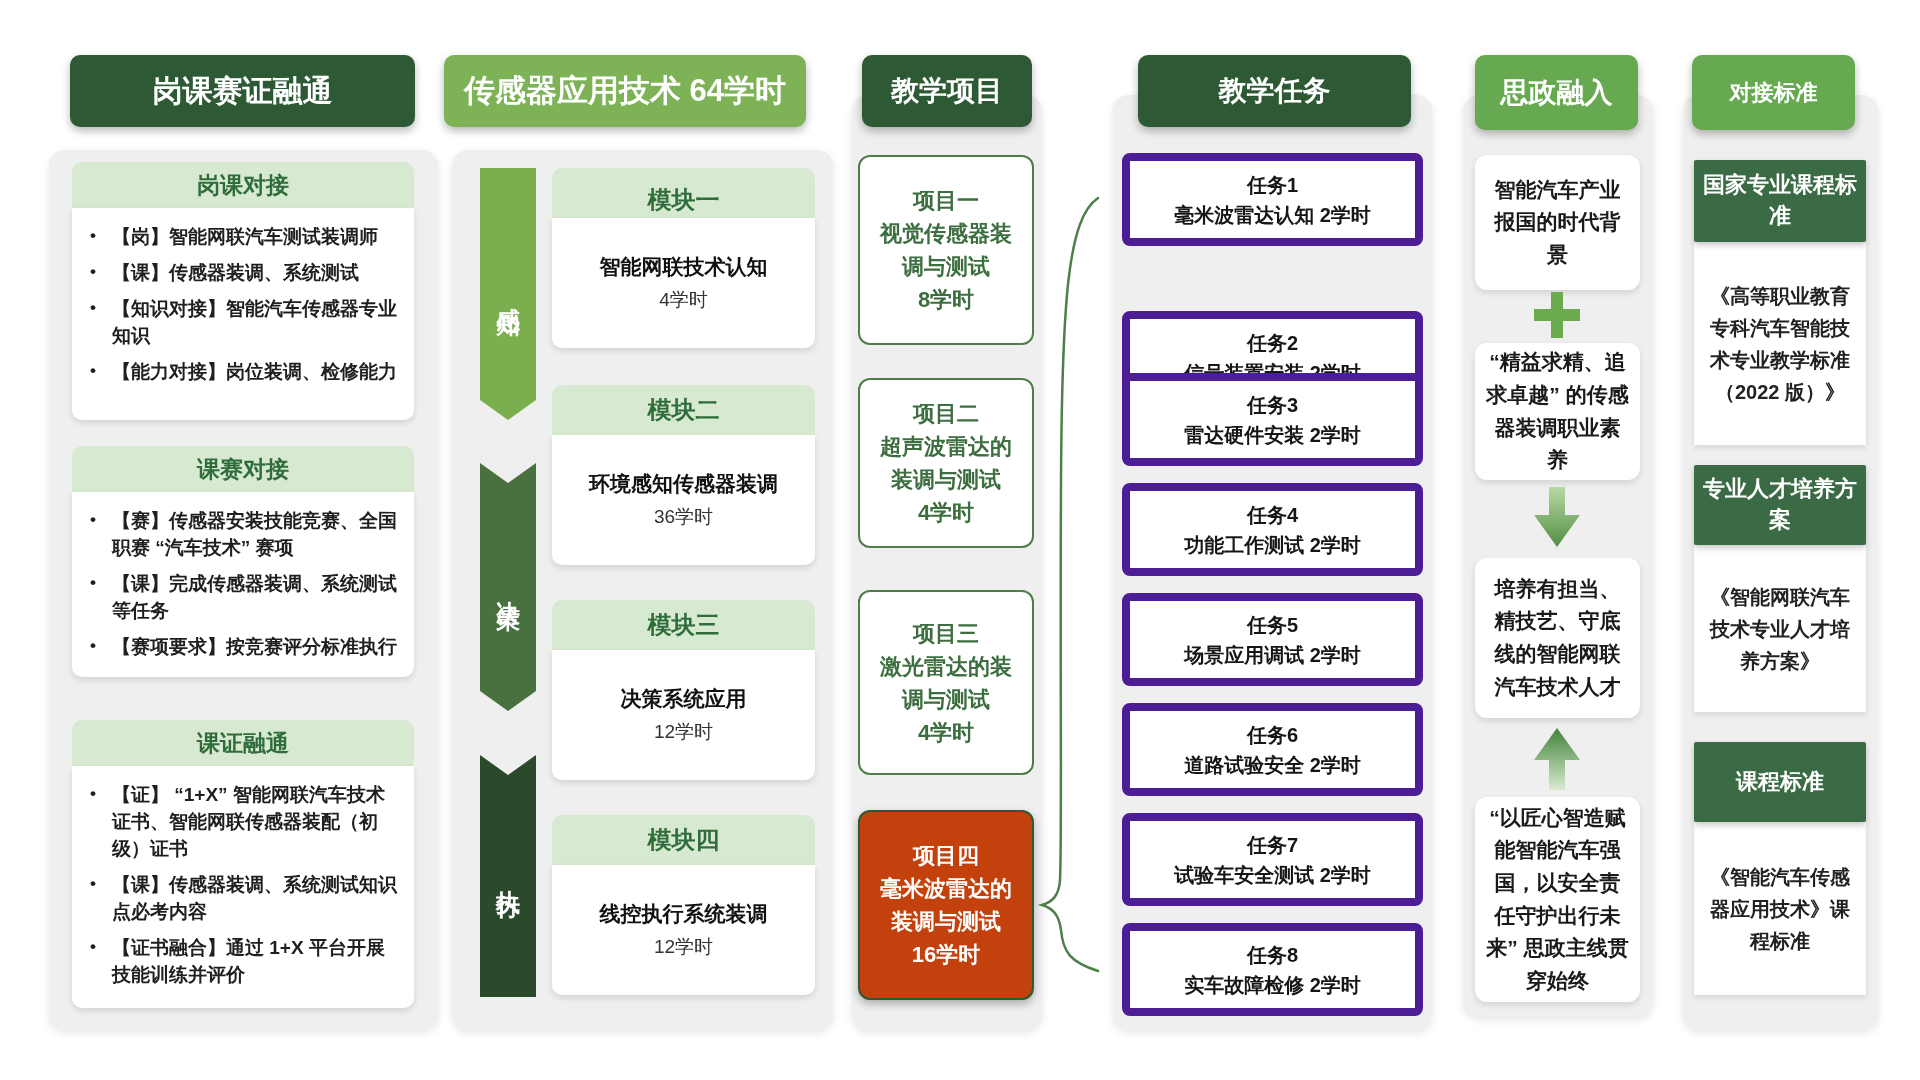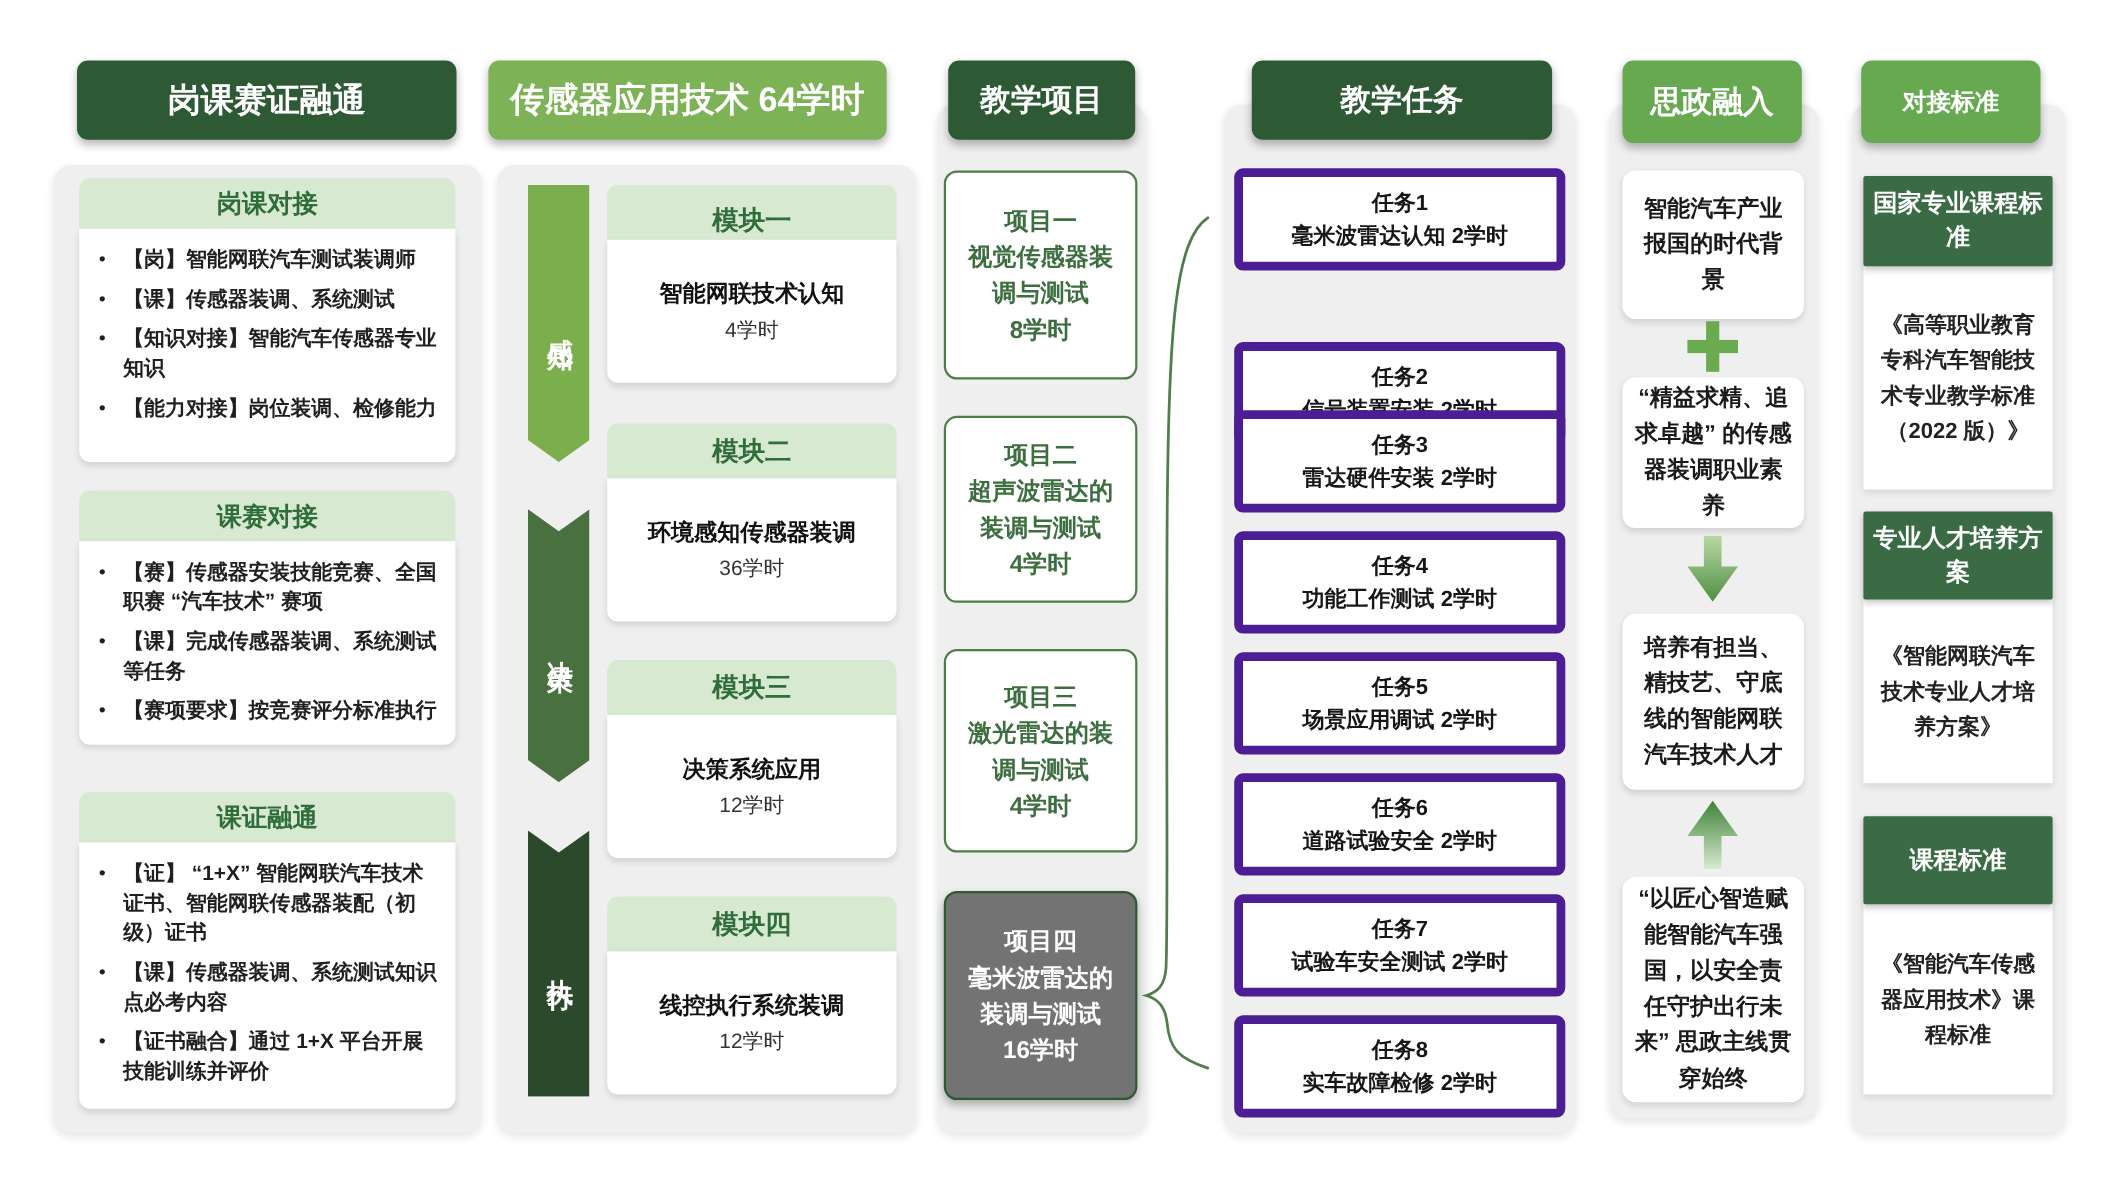--- a/index.html
+++ b/index.html
@@ -51,21 +51,21 @@
               box-shadow:0 3px 6px rgba(0,0,0,.12); z-index:2;
               display:flex; flex-direction:column; align-items:center; justify-content:center; }
   .mod-name { color:#111111; font-size:21px; font-weight:bold; }
   .mod-hours { color:#333333; font-size:19px; margin-top:6px; }
 
   
   .proj { background:#ffffff; border:2.5px solid #4e7d48; border-radius:12px;
           display:flex; flex-direction:column; align-items:center; justify-content:center;
           text-align:center; color:#3c6e3f; font-weight:bold; font-size:22px;
           line-height:1.5; padding:0 16px; z-index:2; }
-  .proj-hi { background:#737373; border-color:#2d5a34; color:#ffffff;
+  .proj-hi { background:#c2410c; border-color:#2d5a34; color:#ffffff;
              box-shadow:0 4px 8px rgba(0,0,0,.28); }
 
   
   .task { background:#ffffff; border:8px solid #4c1d95; border-radius:8px;
           display:flex; flex-direction:column; align-items:center; justify-content:center;
           color:#161616; font-weight:bold; font-size:20px; line-height:1.5;
           text-align:center; z-index:2; }
 
   
   .spirit-box { background:#ffffff; border-radius:12px; box-shadow:0 3px 6px rgba(0,0,0,.12);

